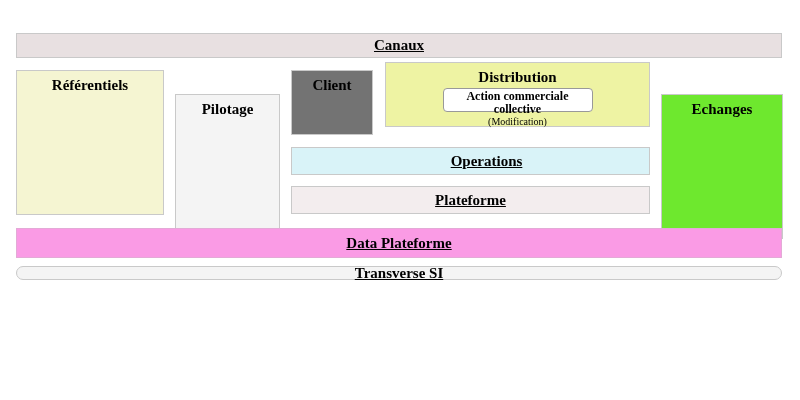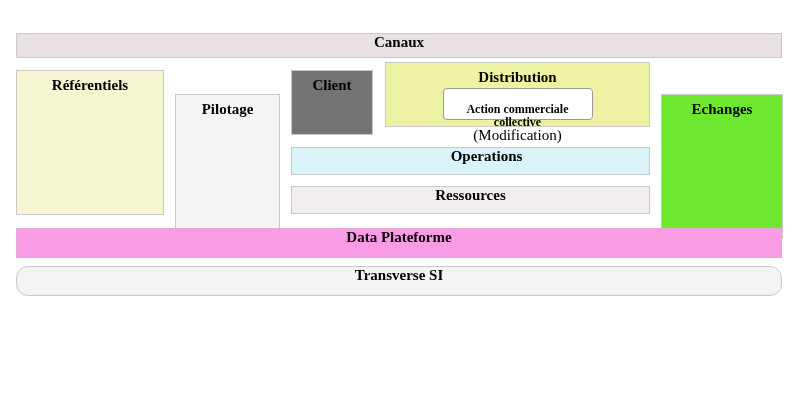--- a/index.html
+++ b/index.html
@@ -20,60 +20,61 @@
     position: absolute;
     box-sizing: border-box;
     border: 1px solid #c9c9c9;
     text-align: center;
     font-weight: bold;
     font-size: 15px;
   }
   
   .bar {
     display: flex;
-    align-items: flex-start;
+    align-items: center;
     justify-content: center;
+    text-decoration: underline;
   }
   
   .col {
     padding-top: 6px;
   }
   .canaux        { left: 16px;  top: 33px;  width: 766px; height: 25px;  }
   .referentiels  { left: 16px;  top: 70px;  width: 148px; height: 145px; }
   .pilotage      { left: 175px; top: 70px;  width: 105px; height: 145px; margin-top: 24px; }
   .client        { left: 291px; top: 70px;  width: 82px;  height: 65px;  }
   .distribution  { left: 385px; top: 62px;  width: 265px; height: 65px; text-align: center;  }
   .echanges      { left: 661px; top: 70px;  width: 122px; height: 145px; margin-top: 24px; }
   .operations    { left: 291px; top: 147px; width: 359px; height: 28px; padding-left: 32px;  }
   .ressources    { left: 291px; top: 186px; width: 359px; height: 28px;  }
   .data-plateforme { left: 16px; top: 228px; width: 766px; height: 30px; border-color: #e3aad6; }
-  .transverse-si   { left: 16px; top: 266px; width: 766px; height: 30px; border-radius: 12px; }
+  .transverse-si   { left: 16px; top: 266px; width: 766px; height: 14px; border-radius: 12px; }
   .action-box {
     position: absolute;
     left: 50%;
     transform: translateX(-50%);
     top: 25px;
     width: 150px;
-    height: 32px;
+    height: 24px;
     box-sizing: border-box;
     background: #ffffff;
     border: 1px solid #999999;
     border-radius: 4px;
-    padding-top: 14px;
+    padding-top: 1px;
   }
   .action-title {
     display: block;
     font-weight: bold;
     font-size: 12px;
     line-height: 13px;
   }
   .action-subtitle {
     display: block;
     font-weight: normal;
-    font-size: 15px;
+    font-size: 10px;
     line-height: 12px;
   }
 </style>
 </head>
 <body>
 
 <div class="canvas">
 
   <div class="block bar canaux" style="background-color: rgb(232, 224, 225);">
     <span>Canaux</span>
@@ -101,21 +102,21 @@
 
   <div class="block col echanges" style="background-color: rgb(110, 232, 46);">
     <span>Echanges</span>
   </div>
 
   <div class="block bar operations" style="background-color: rgb(217, 243, 248);">
     <span>Operations</span>
   </div>
 
   <div class="block bar ressources" style="background-color: rgb(243, 237, 238);">
-    <span>Ressources</span>
+    <span>Plateforme</span>
   </div>
 
   <div class="block bar data-plateforme" style="background-color: rgb(250, 155, 229);">
     <span>Data Plateforme</span>
   </div>
 
   <div class="block bar transverse-si" style="background-color: rgb(244, 244, 244);">
     <span>Transverse SI</span>
   </div>
 

